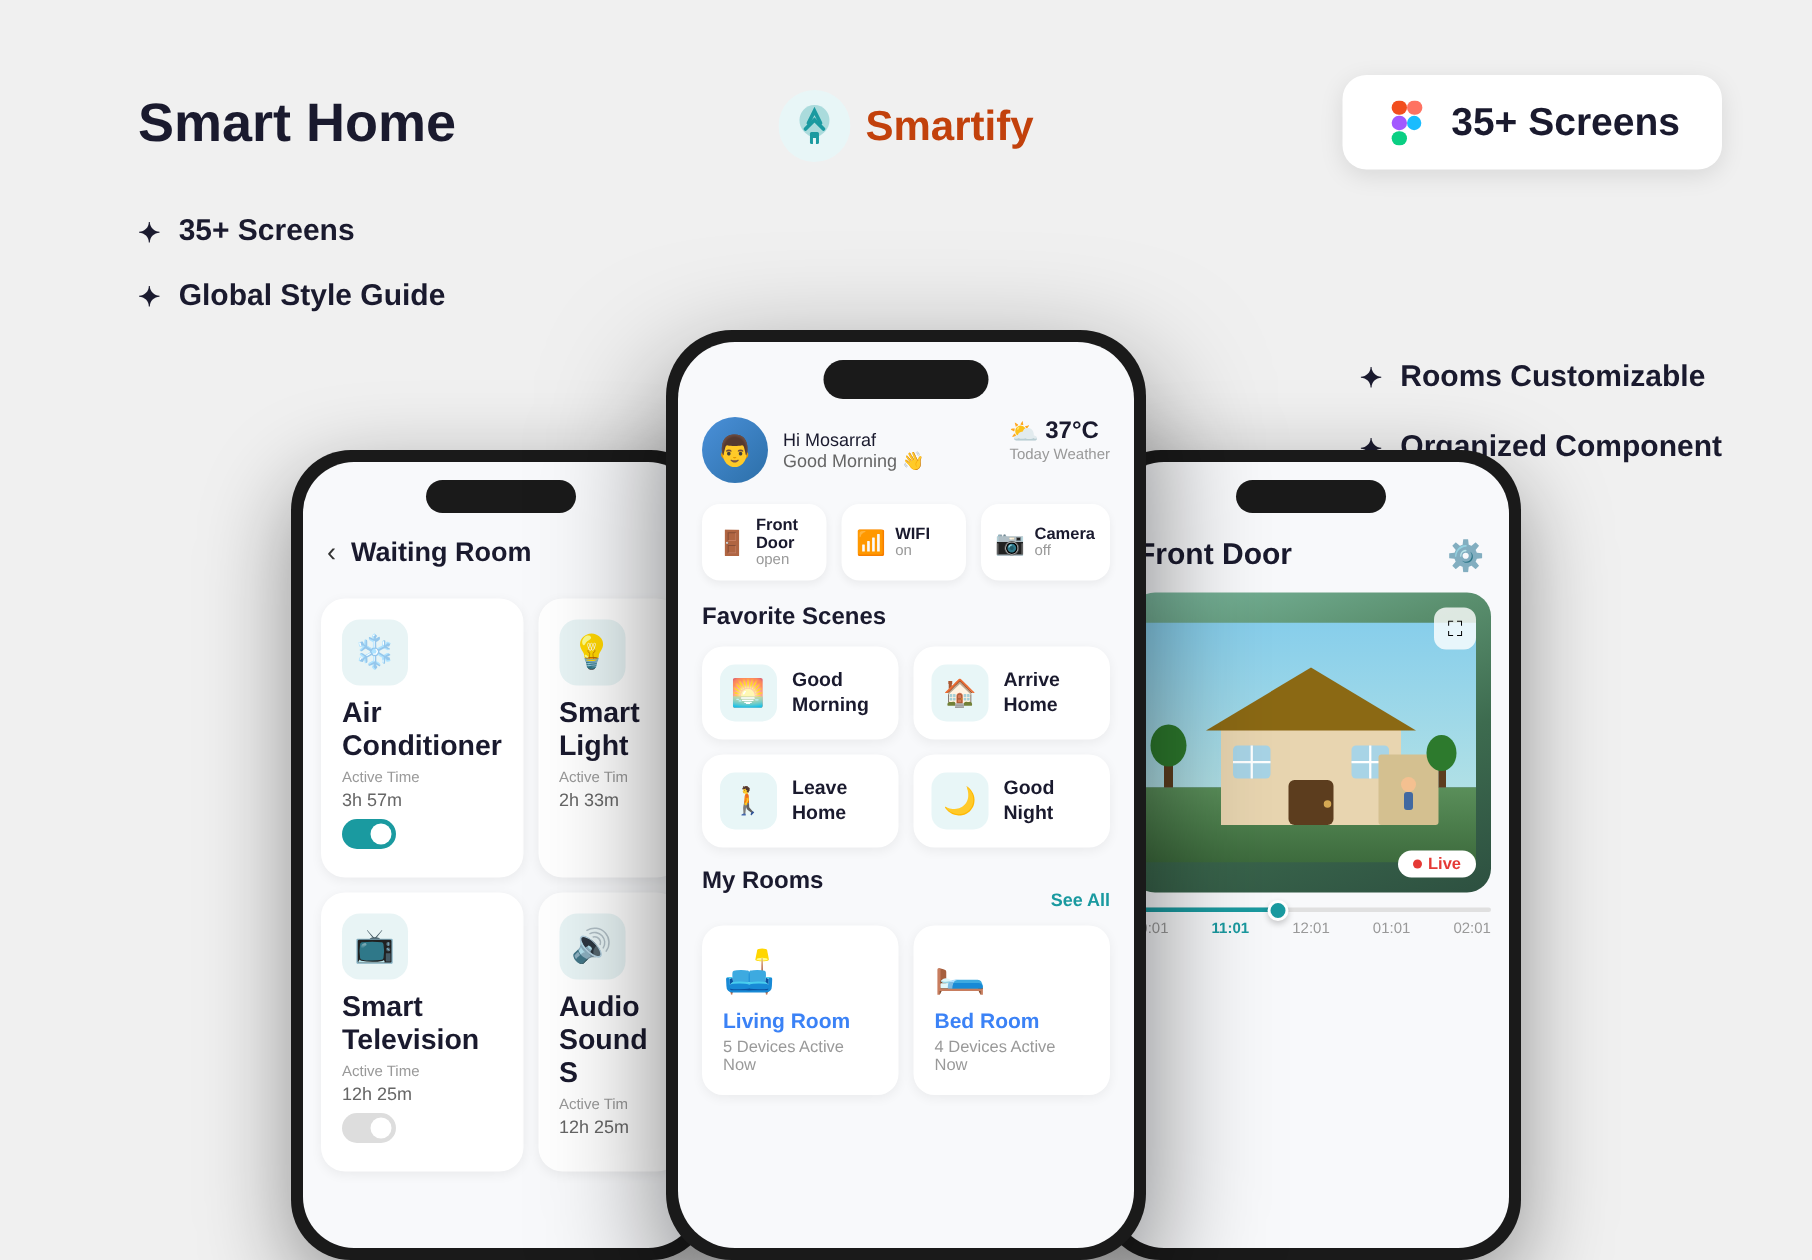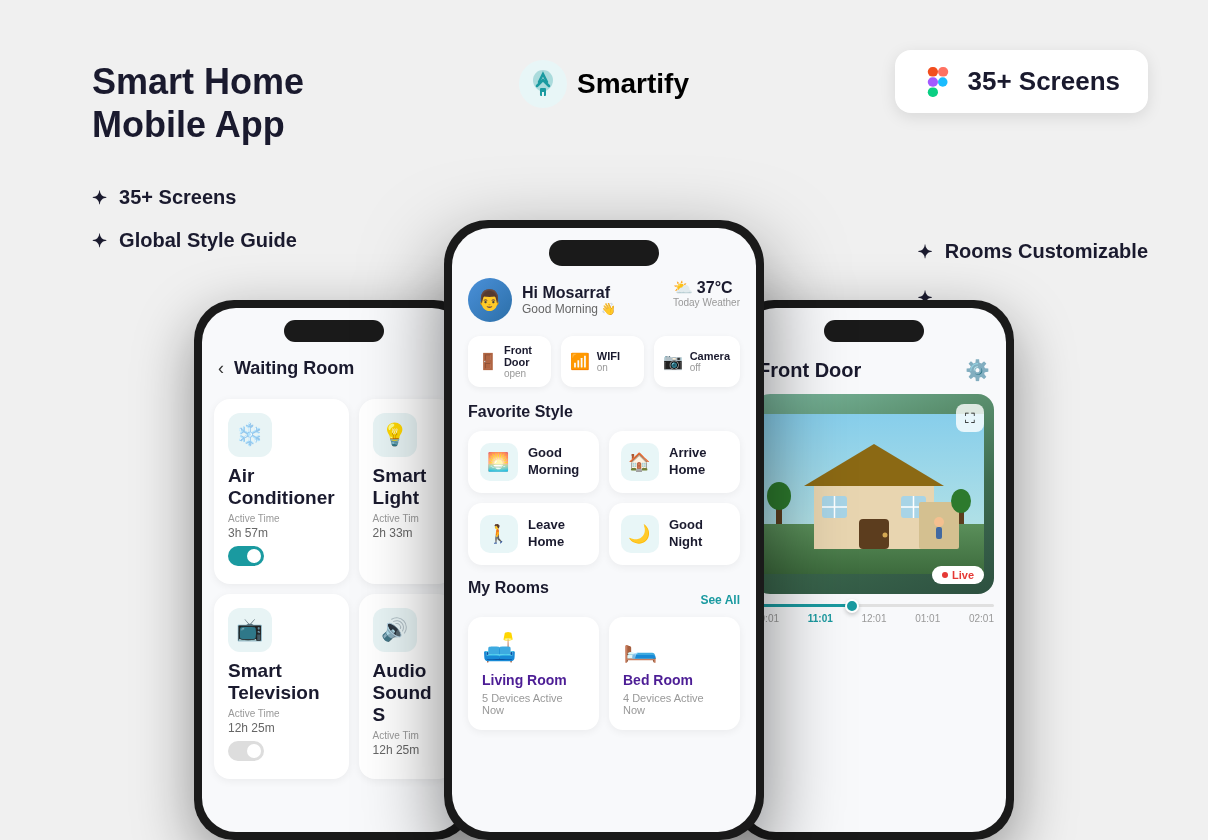--- a/index.html
+++ b/index.html
@@ -54,21 +54,21 @@
       align-items: center;
       gap: 10px;
     }
     .logo-icon {
       width: 48px;
       height: 48px;
     }
     .logo-text {
       font-size: 28px;
       font-weight: 700;
-      color: #000000;
+      color: #c2410c;
     }
 
     
     .figma-badge {
       position: absolute;
       top: 50px;
       right: 60px;
       background: white;
       border-radius: 16px;
       padding: 16px 28px;
@@ -269,22 +269,22 @@
       border-radius: 50%;
       background: linear-gradient(135deg, #4a90d9, #2c6fa8);
       overflow: hidden;
       display: flex;
       align-items: center;
       justify-content: center;
       font-size: 20px;
     }
     .greeting-text-wrap {}
     .hi-name {
-      font-size: 16px;
-      font-weight: 700;
+      font-size: 12px;
+      font-weight: 400;
       color: #1a1a2e;
     }
     .good-morning {
       font-size: 12px;
       color: #666;
     }
     .weather-wrap {
       text-align: right;
     }
     .weather-temp {
@@ -379,21 +379,21 @@
       box-shadow: 0 2px 8px rgba(0,0,0,0.06);
     }
     .room-icon-wrap {
       font-size: 28px;
       margin-bottom: 8px;
       color: #1a9aa0;
     }
     .room-name {
       font-size: 14px;
       font-weight: 700;
-      color: #4c1d95;
+      color: #3b82f6;
       margin-bottom: 4px;
     }
     .room-devices {
       font-size: 11px;
       color: #999;
     }
 
     
     .phone-right {
       width: 280px;
@@ -537,21 +537,20 @@
       width: 220px;
       height: 160px;
     }
   </style>
 </head>
 <body>
 
 <div class="top-left">
   <div class="main-title">
     <span>Smart Home</span><br>
-    <span>Mobile App</span>
   </div>
   <div class="features-list">
     <div class="feature-item">
       <span class="diamond">✦</span>
       <span>35+ Screens</span>
     </div>
     <div class="feature-item">
       <span class="diamond">✦</span>
       <span>Global Style Guide</span>
     </div>
@@ -581,20 +580,21 @@
   <span class="figma-text">35+ Screens</span>
 </div>
 
 <div class="right-features">
   <div class="right-feature-item">
     <span class="diamond">✦</span>
     <span>Rooms Customizable</span>
   </div>
   <div class="right-feature-item">
     <span class="diamond">✦</span>
+    <span>Organized Component</span>
   </div>
 </div>
 
 <div class="phones-container">
 
   <div class="phone-left">
     <div class="phone-left-inner">
       <div class="phone-left-notch"></div>
       <div class="phone-left-header">
         <span class="back-arrow">‹</span>
@@ -670,21 +670,21 @@
           </div>
           <div class="status-card">
             <span class="status-icon">📷</span>
             <div class="status-info">
               <div class="status-name">Camera</div>
               <div class="status-val">off</div>
             </div>
           </div>
         </div>
 
-        <div class="section-title">Favorite Style</div>
+        <div class="section-title">Favorite Scenes</div>
         <div class="scenes-grid">
           <div class="scene-card">
             <div class="scene-icon-wrap">🌅</div>
             <span class="scene-label">Good Morning</span>
           </div>
           <div class="scene-card">
             <div class="scene-icon-wrap">🏠</div>
             <span class="scene-label">Arrive Home</span>
           </div>
           <div class="scene-card">

